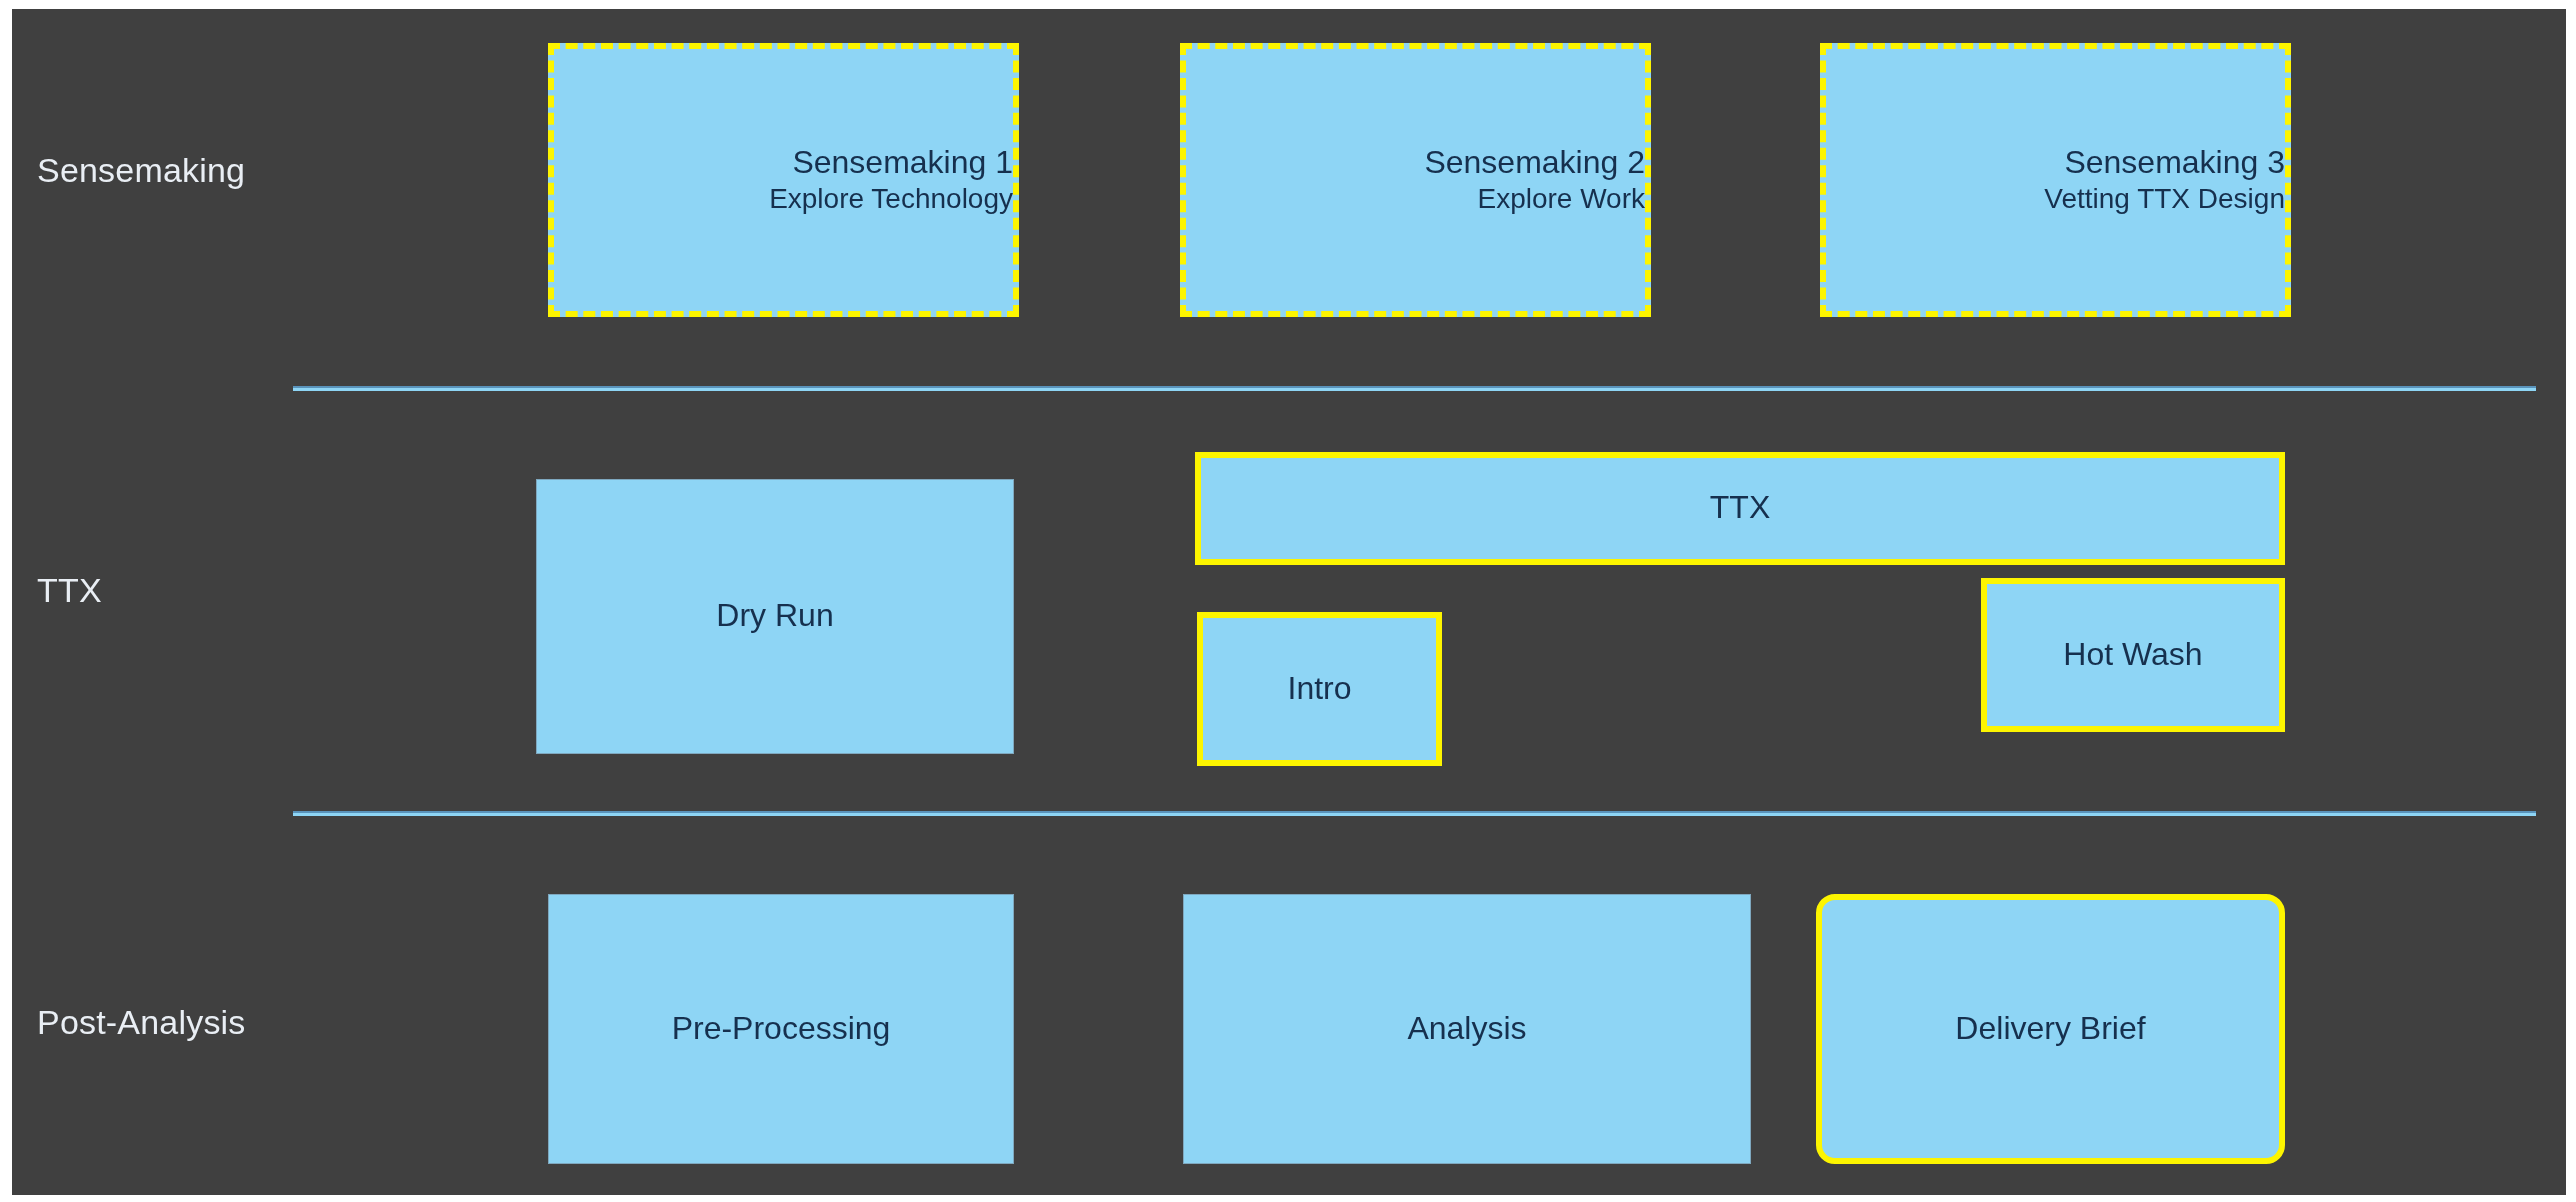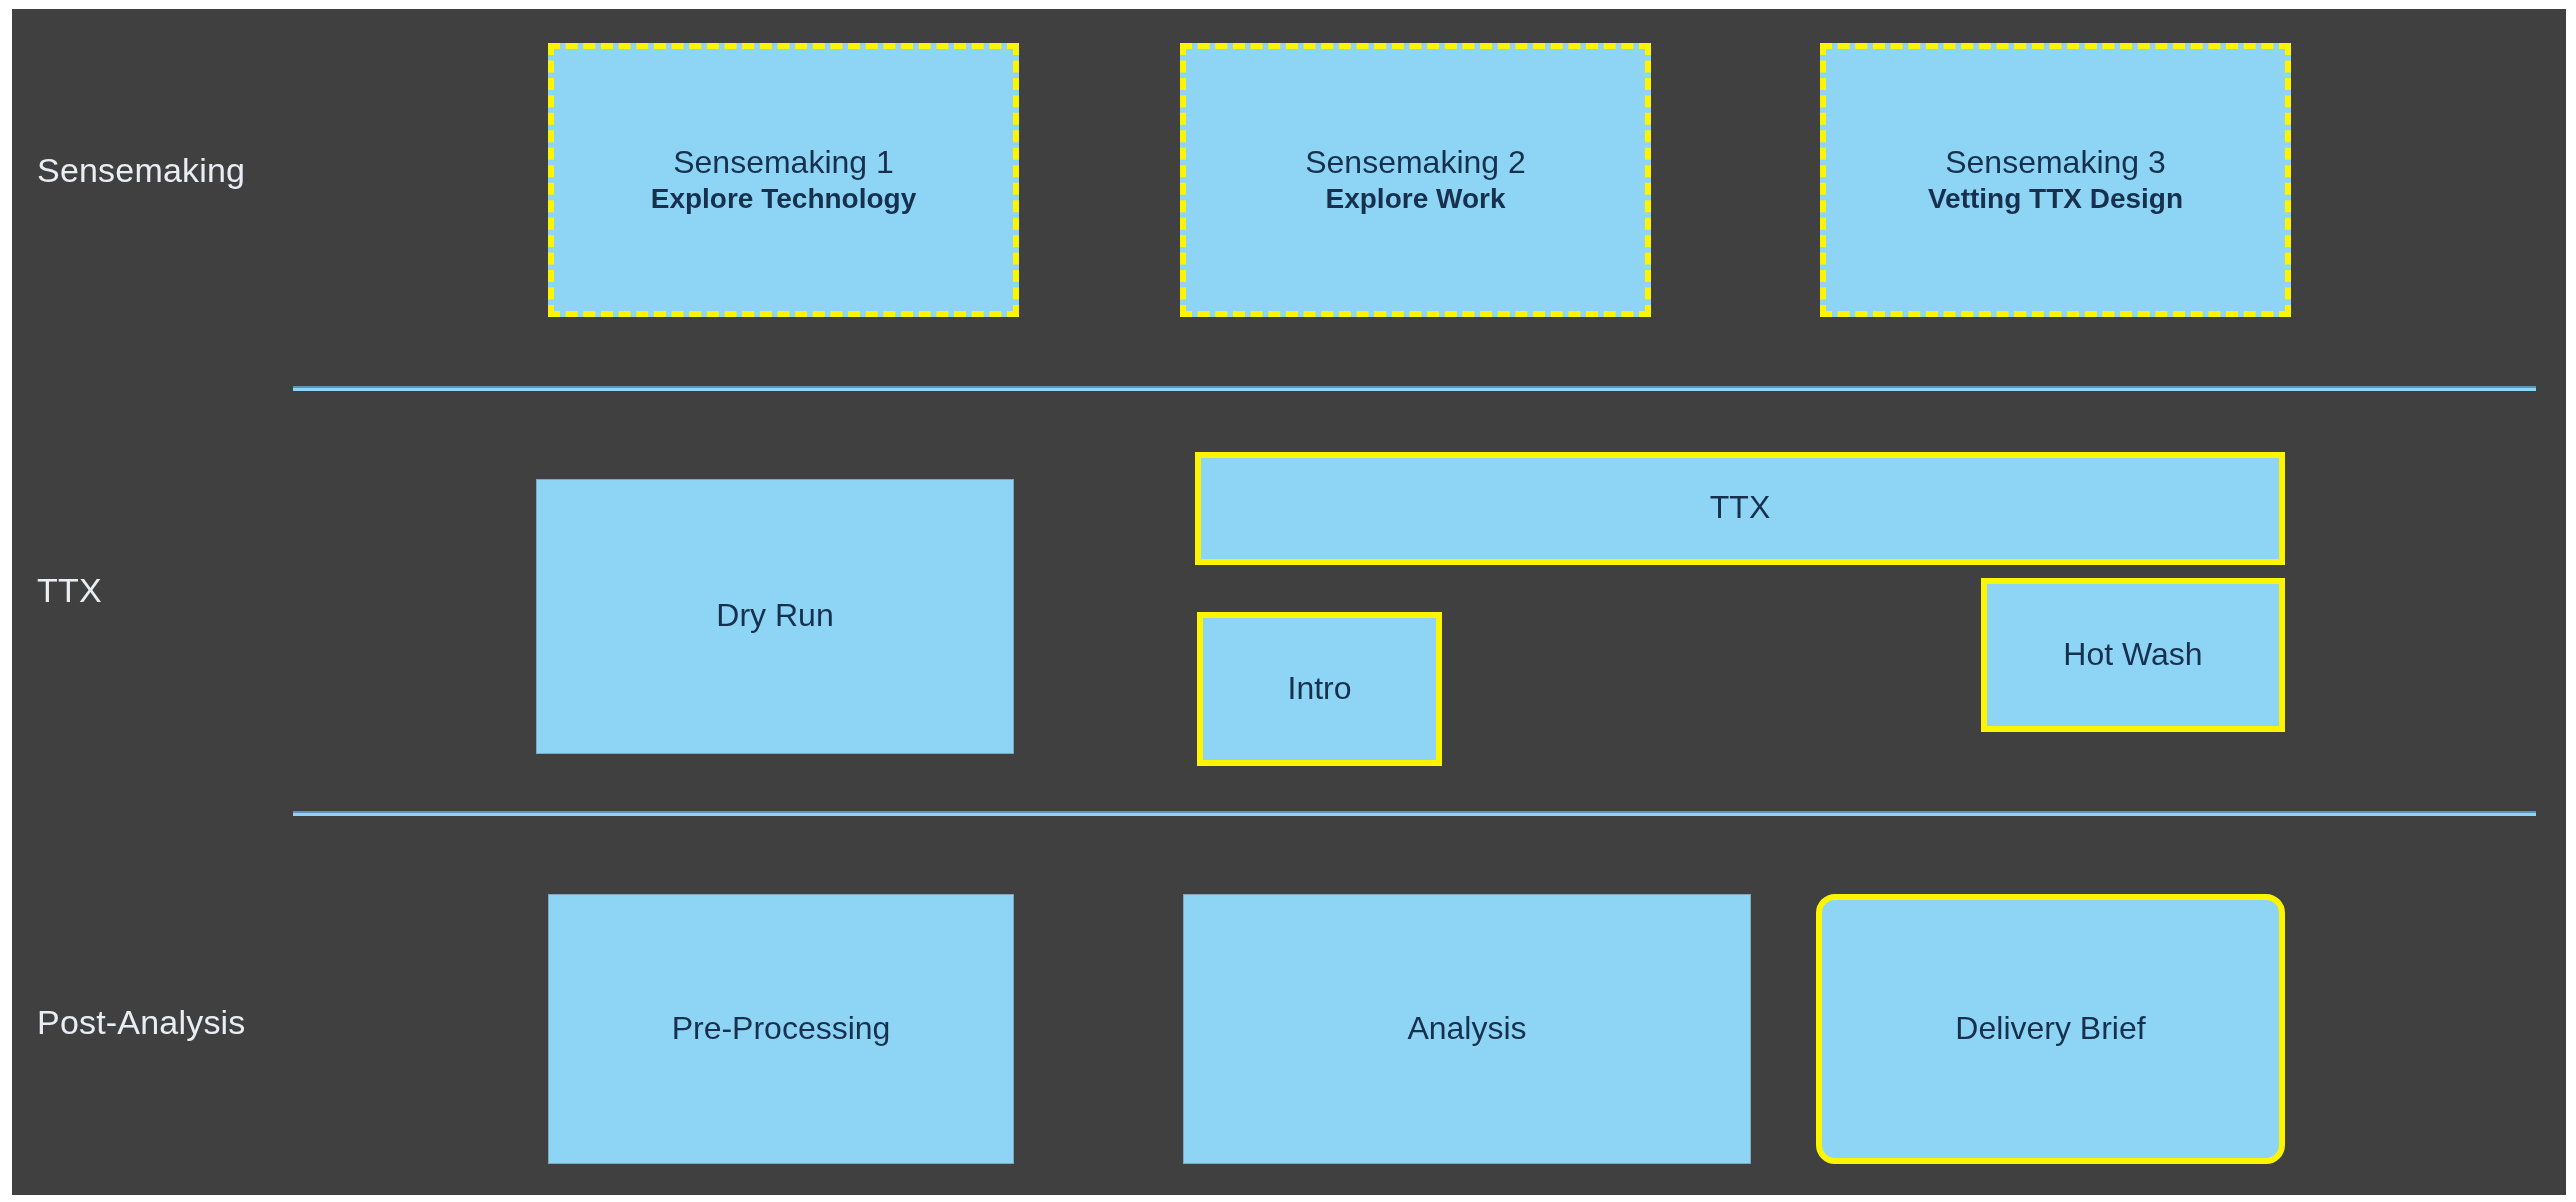--- a/index.html
+++ b/index.html
@@ -48,28 +48,28 @@
     box-sizing:border-box;
     display:flex;
     flex-direction:column;
     align-items:center;
     justify-content:center;
     text-align:center;
     color:#16304e;
     line-height:1.12;
   }
   .node .t1{font-size:32px;font-weight:400;display:block;}
-  .node .t2{font-size:28px;font-weight:700;display:block;margin-top:2px;}
+  .node .t2{font-size:28px;font-weight:400;display:block;margin-top:2px;}
 
   
   .node.plain{border:1.8px solid #7fa8bf;}
   
   .node.framed{border:6.5px solid #fdf500;}
   
-  .node.dashed{border:6.5px dashed #fdf500;}
+  .node.dashed{border:6.5px dashed #fdf500;align-items:flex-end;}
 
   
   .sm1{left:536px; top:34px; width:471px;  height:274px;}
   .sm2{left:1168px;top:34px; width:471px;  height:274px;}
   .sm3{left:1808px;top:34px; width:471px;  height:274px;}
 
   
   .dryrun   {left:524px; top:447px; width:478px; height:275px;margin-top:23px;}
   .ttxbar   {left:1183px;top:443px; width:1090px;height:113px;}
   .intro    {left:1185px;top:569px; width:245px; height:154px;margin-top:34px;}

